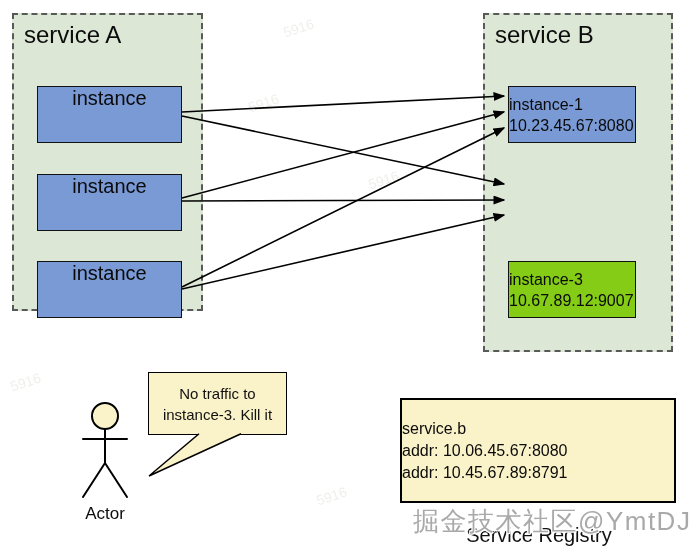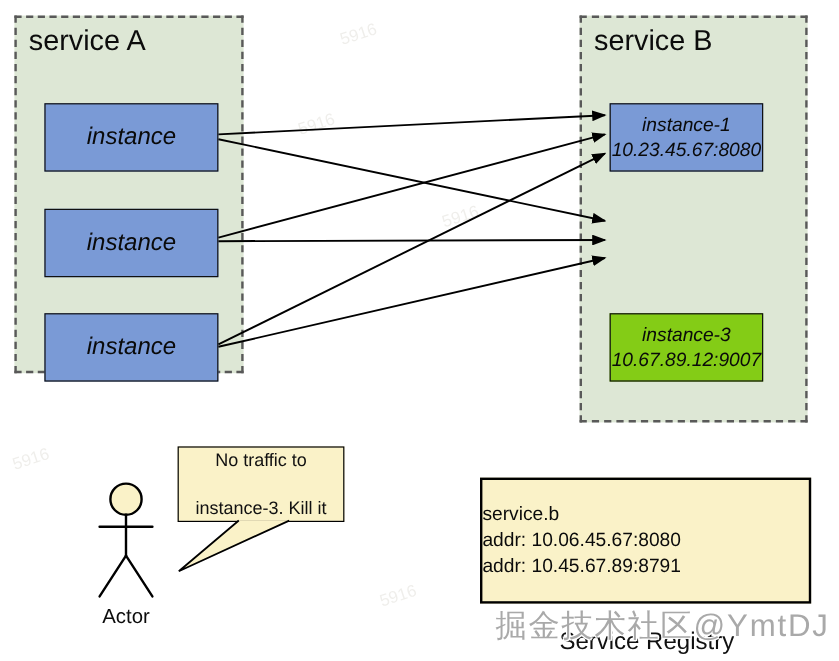--- a/index.html
+++ b/index.html
@@ -7,34 +7,34 @@
   .canvas{position:relative;width:699px;height:551px;background:#ffffff;overflow:hidden;}
 
   
   .svc{position:absolute;background:#dde7d5;border:2px dashed #595959;}
   .svc-a{left:12px;top:13px;width:191px;height:298px;}
   .svc-b{left:483px;top:13px;width:190px;height:339px;}
   .svc-title{position:absolute;left:10px;top:6px;font-size:24px;color:#0c0c0c;}
 
   
   .inst{position:absolute;width:145px;height:57px;background:#7a9ad6;border:1.5px solid #111;
-        display:flex;align-items:center;justify-content:center;color:#0a0a0a;font-style:italic;}
+        display:flex;justify-content:center;color:#0a0a0a;}
   .inst-a{left:23px;font-size:20px;}
   .inst-a.r1{top:71px;} .inst-a.r2{top:159px;} .inst-a.r3{top:246px;}
   .inst-b{left:23px;width:128px;flex-direction:column;line-height:21px;font-size:16px;}
   .inst-b.r1{top:71px;} .inst-b.r2{top:159px;} .inst-b.r3{top:246px;}
   .inst-b.down{background:#84cc16;}
 
   
   .overlay{position:absolute;left:0;top:0;z-index:5;pointer-events:none;}
 
   
   .bubble{position:absolute;left:148px;top:372px;width:139px;height:63px;z-index:3;
           background:#faf2c8;border:1.5px solid #000;display:flex;flex-direction:column;
-          align-items:center;justify-content:space-between;line-height:21px;font-size:15px;color:#111;}
+          align-items:center;justify-content:center;line-height:21px;font-size:15px;color:#111;}
 
   
   .actor-label{position:absolute;left:73px;top:504px;width:64px;text-align:center;
                font-size:17px;color:#0c0c0c;}
 
   
   .registry{position:absolute;left:400px;top:398px;width:276px;height:105px;z-index:1;
             background:#faf2c8;border:2px solid #000;display:flex;flex-direction:column;
             align-items:flex-start;justify-content:center;line-height:22px;font-size:16px;color:#0b0b0b;}
 

